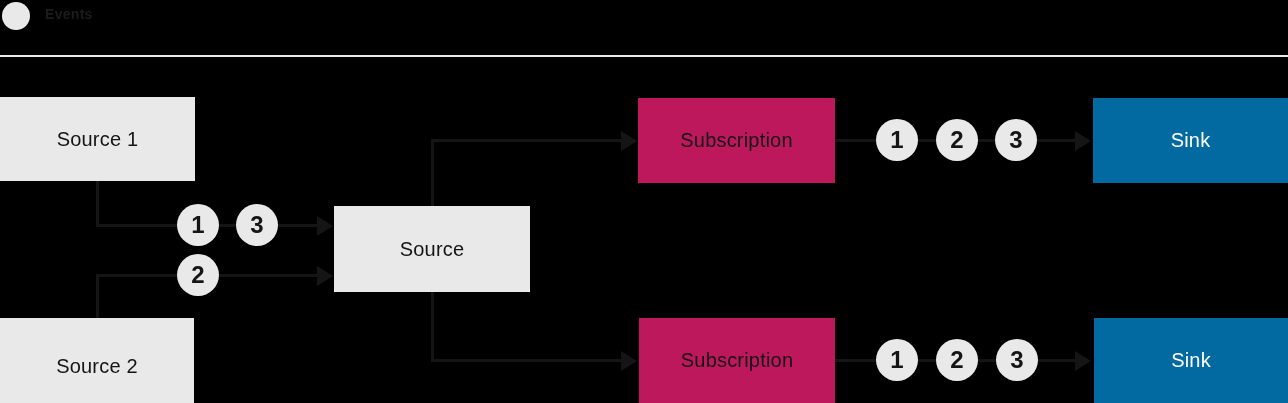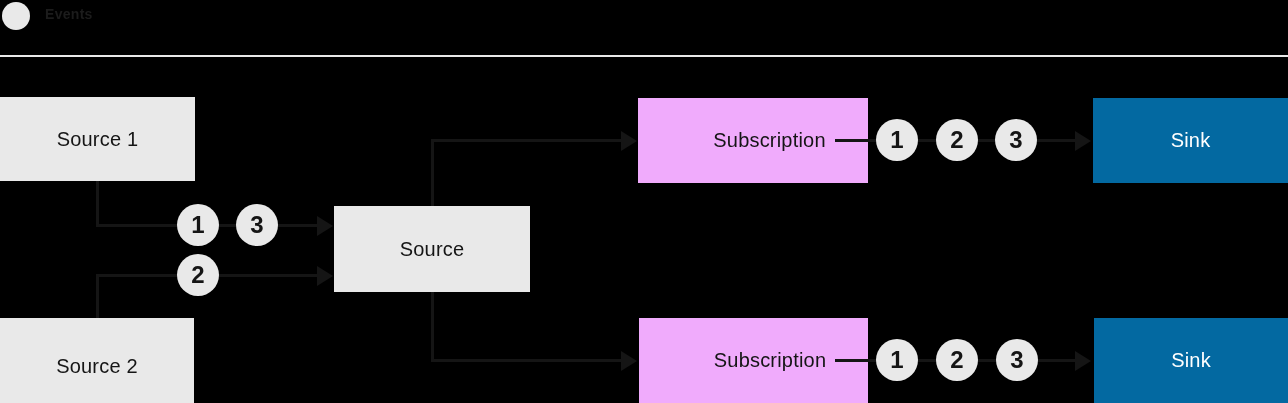--- a/index.html
+++ b/index.html
@@ -21,21 +21,21 @@
   }
   .separator{
     position:absolute;left:0;top:55px;width:1288px;height:2px;background:#e9e9e9;
   }
   
   .node{
     position:absolute;display:flex;align-items:center;justify-content:center;
     font-size:20px;font-weight:500;color:#151515;letter-spacing:.2px;
   }
   .node.gray{background:#e9e9e9;}
-  .node.lightblue{background:#f0abfc;padding-left:33px;}
+  .node.lightblue{background:#be185d;}
   .node.blue{background:#0369a1;color:#ffffff;}
   
   .line{position:absolute;background:#151515;z-index:1;}
   .arrow{
     position:absolute;width:0;height:0;z-index:1;
     border-top:10px solid transparent;
     border-bottom:10px solid transparent;
     border-left:16px solid #151515;
   }
   

